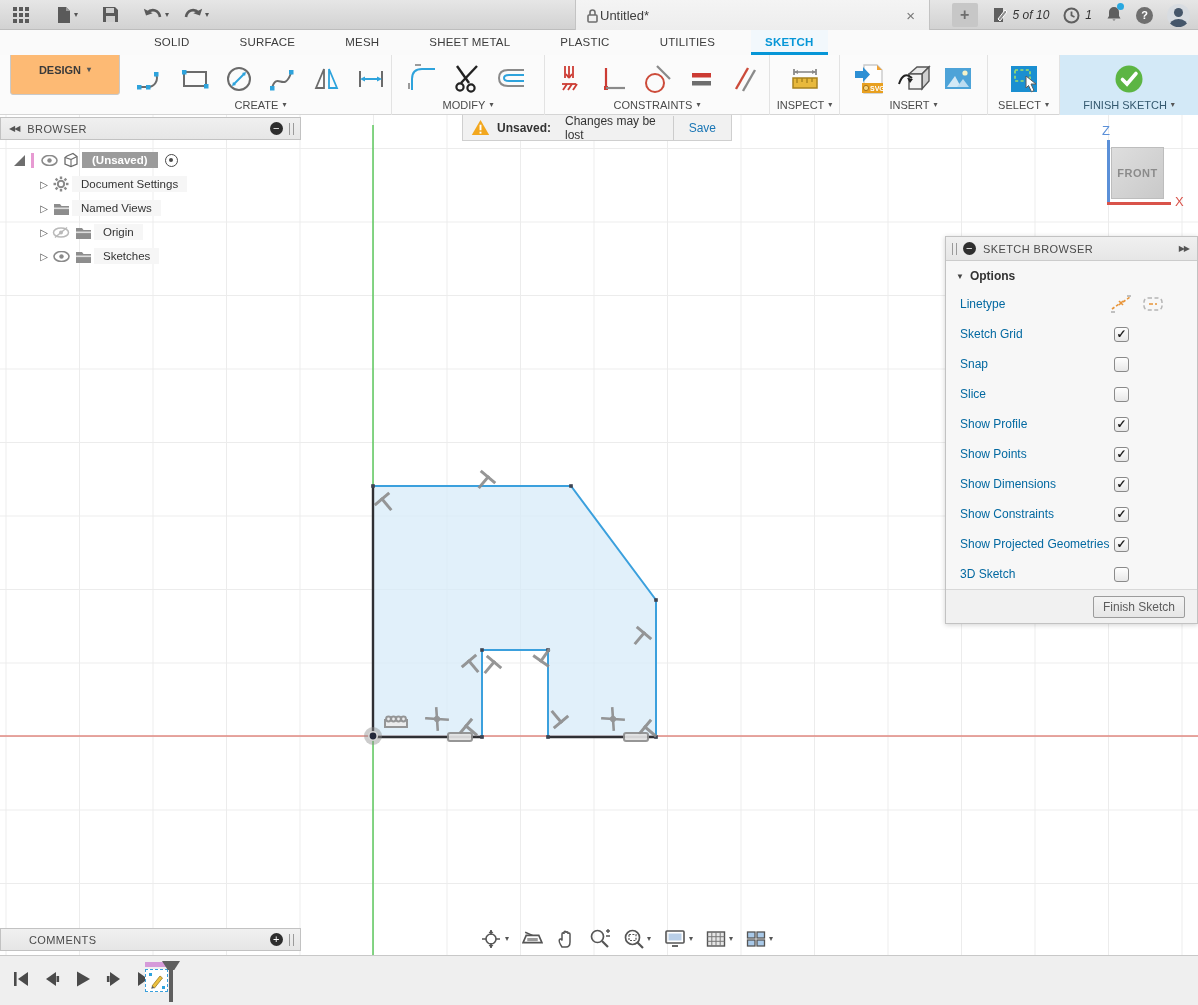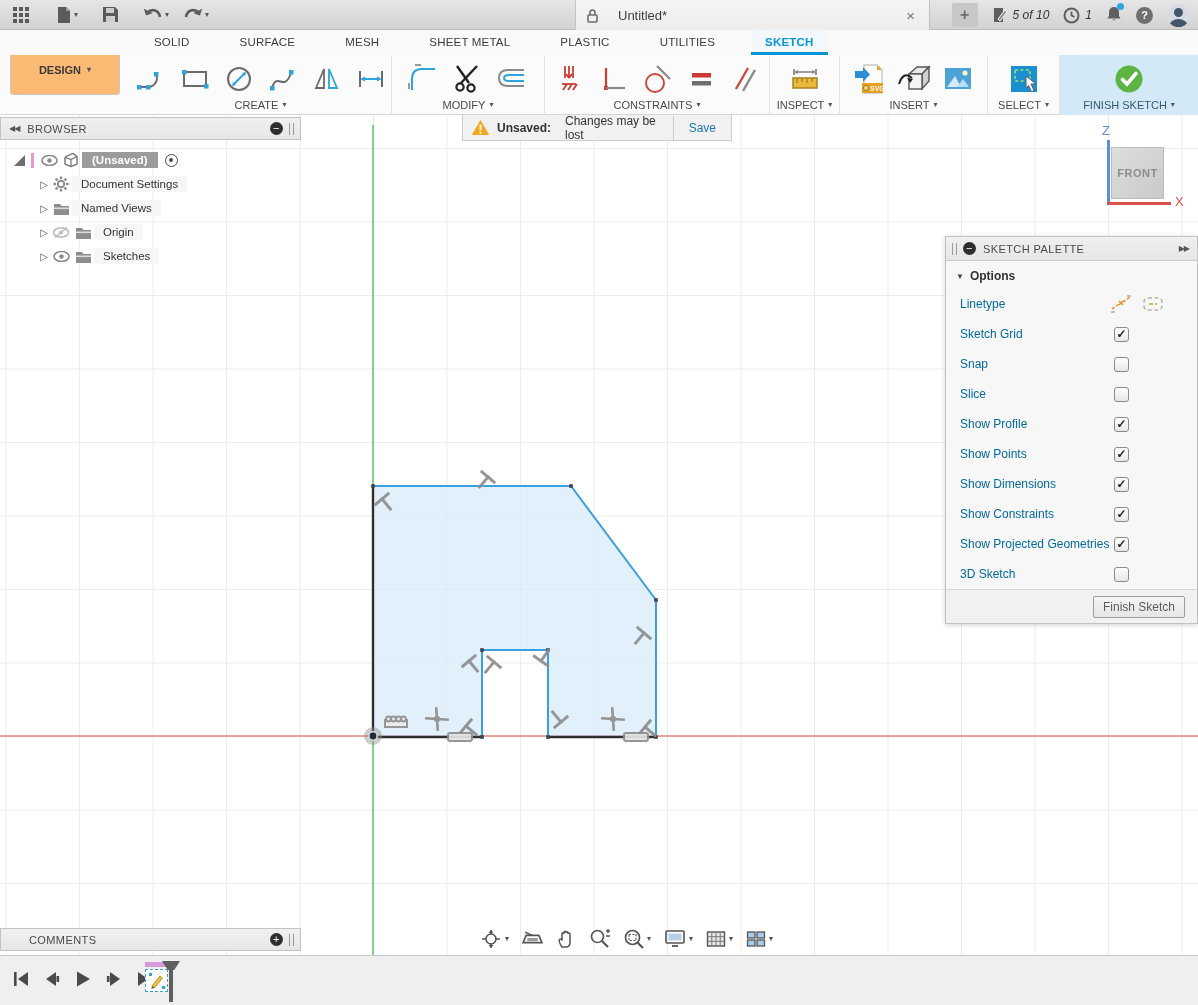--- a/index.html
+++ b/index.html
@@ -6,21 +6,21 @@
   html,body { width:1198px; height:1005px; overflow:hidden; font-family:"Liberation Sans",sans-serif; background:#fff; }
   #page { position:relative; width:1198px; height:1005px; overflow:hidden; }
 
   
   .titlebar { position:absolute; left:0; top:0; width:1198px; height:30px; background:linear-gradient(#e6e6e6,#d2d2d2); border-bottom:1px solid #bdbdbd; display:flex; align-items:center; z-index:20; }
   .tb-left { display:flex; align-items:center; gap:6px; padding-left:8px; }
   .tb-btn { display:flex; align-items:center; gap:2px; padding:3px 4px; cursor:pointer; }
   .tb-btn svg { display:block; }
   .caret { font-size:8px; color:#555; line-height:1; }
   .doc-tab { position:absolute; left:575px; top:0; width:355px; height:30px; background:linear-gradient(#f4f4f4,#ededed); border-left:1px solid #c3c3c3; border-right:1px solid #c3c3c3; display:flex; align-items:center; padding:0 10px; }
-  .doc-title { font-size:13px; color:#3f3f3f; margin-left:19px; flex:1; }
+  .doc-title { font-size:13px; color:#3f3f3f; margin-left:1px; flex:1; }
   .doc-close { font-size:15px; color:#777; cursor:pointer; padding:0 4px; }
   .tb-right { position:absolute; right:8px; top:0; height:30px; display:flex; align-items:center; gap:14px; }
   .plus-btn { width:26px; height:24px; background:#c7c7c7; border-radius:2px; color:#6d6d6d; font-size:16px; font-weight:bold; text-align:center; line-height:23px; cursor:pointer; }
   .tb-count { font-size:12px; color:#333; display:flex; align-items:center; gap:5px; cursor:pointer;font-style:italic; }
   .avatar { width:23px; height:23px; border-radius:50%; background:#d8dce1; overflow:hidden; cursor:pointer; }
   .help-circle { width:17px; height:17px; border-radius:50%; background:#6f6f6f; color:#fff; font-size:11px; font-weight:bold; text-align:center; line-height:17px; cursor:pointer; }
   .bell-wrap { position:relative; cursor:pointer; }
   .bell-dot { position:absolute; right:-2px; top:-2px; width:7px; height:7px; border-radius:50%; background:#29a8e0; }
 
   
@@ -625,21 +625,21 @@
     <span class="vc-z"></span>
     <div class="vc-face">FRONT</div>
     <span class="vc-x"></span>
     <span class="vc-xlabel">X</span>
   </div>
 
   <div class="palette">
     <div class="panel-header">
       <span class="grip"></span>
       <span class="circ-ic">−</span>
-      <span style="margin-left:7px">SKETCH PALETTE</span>
+      <span style="margin-left:7px">SKETCH BROWSER</span>
       <span style="flex:1"></span>
       <span class="chev" style="margin-right:8px">▶▶</span>
     </div>
     <div class="opt-head">
       <span class="oc">▼</span>
       <span>Options</span>
     </div>
     <div class="prow">
       <span class="plabel">Linetype</span>
       <span class="pctrl" style="left:164px">

